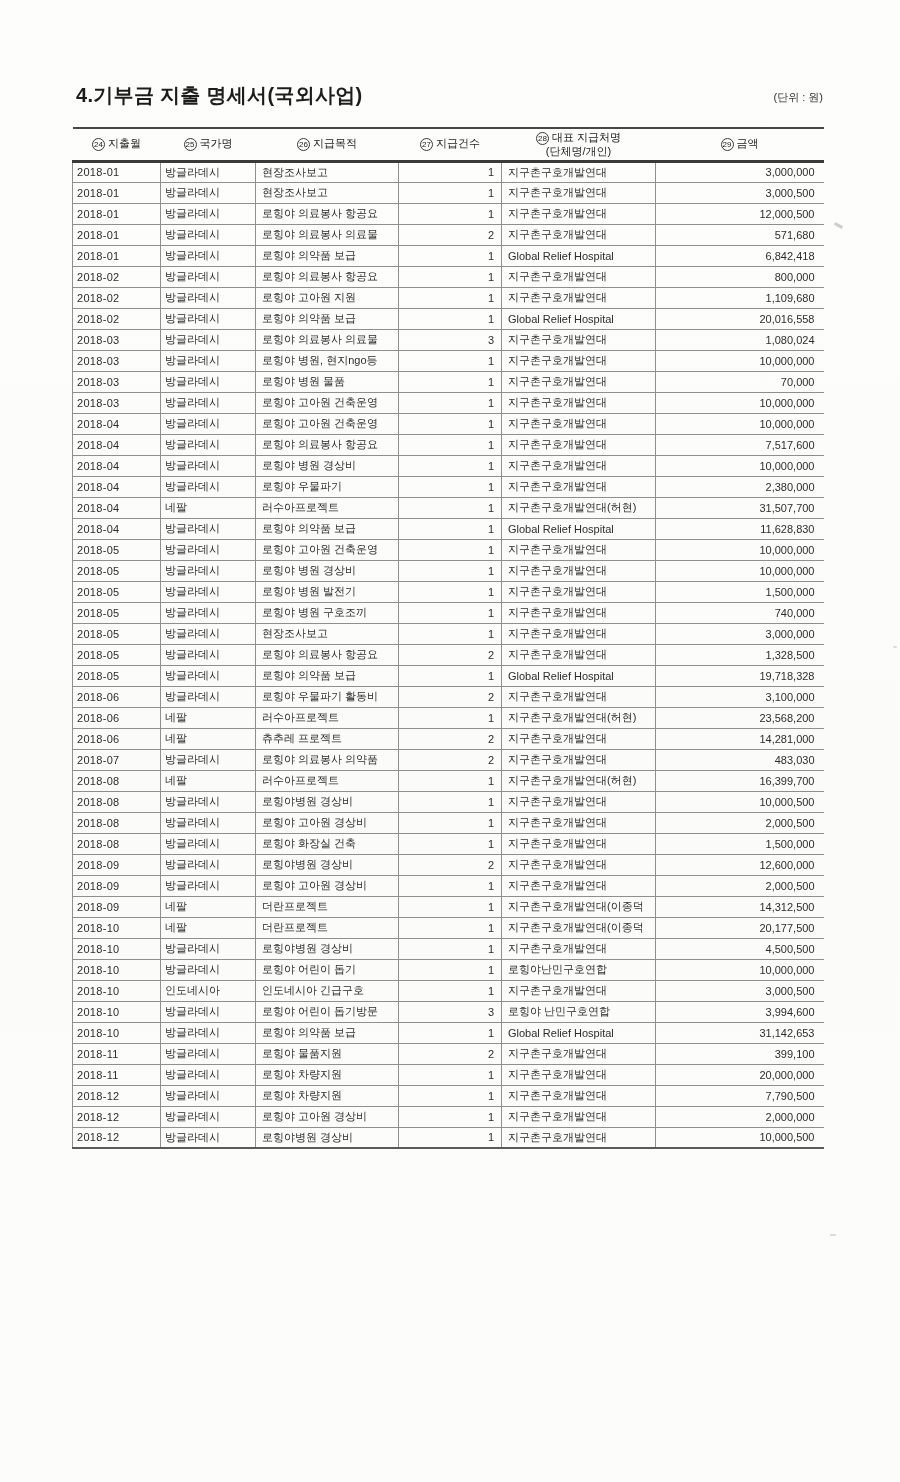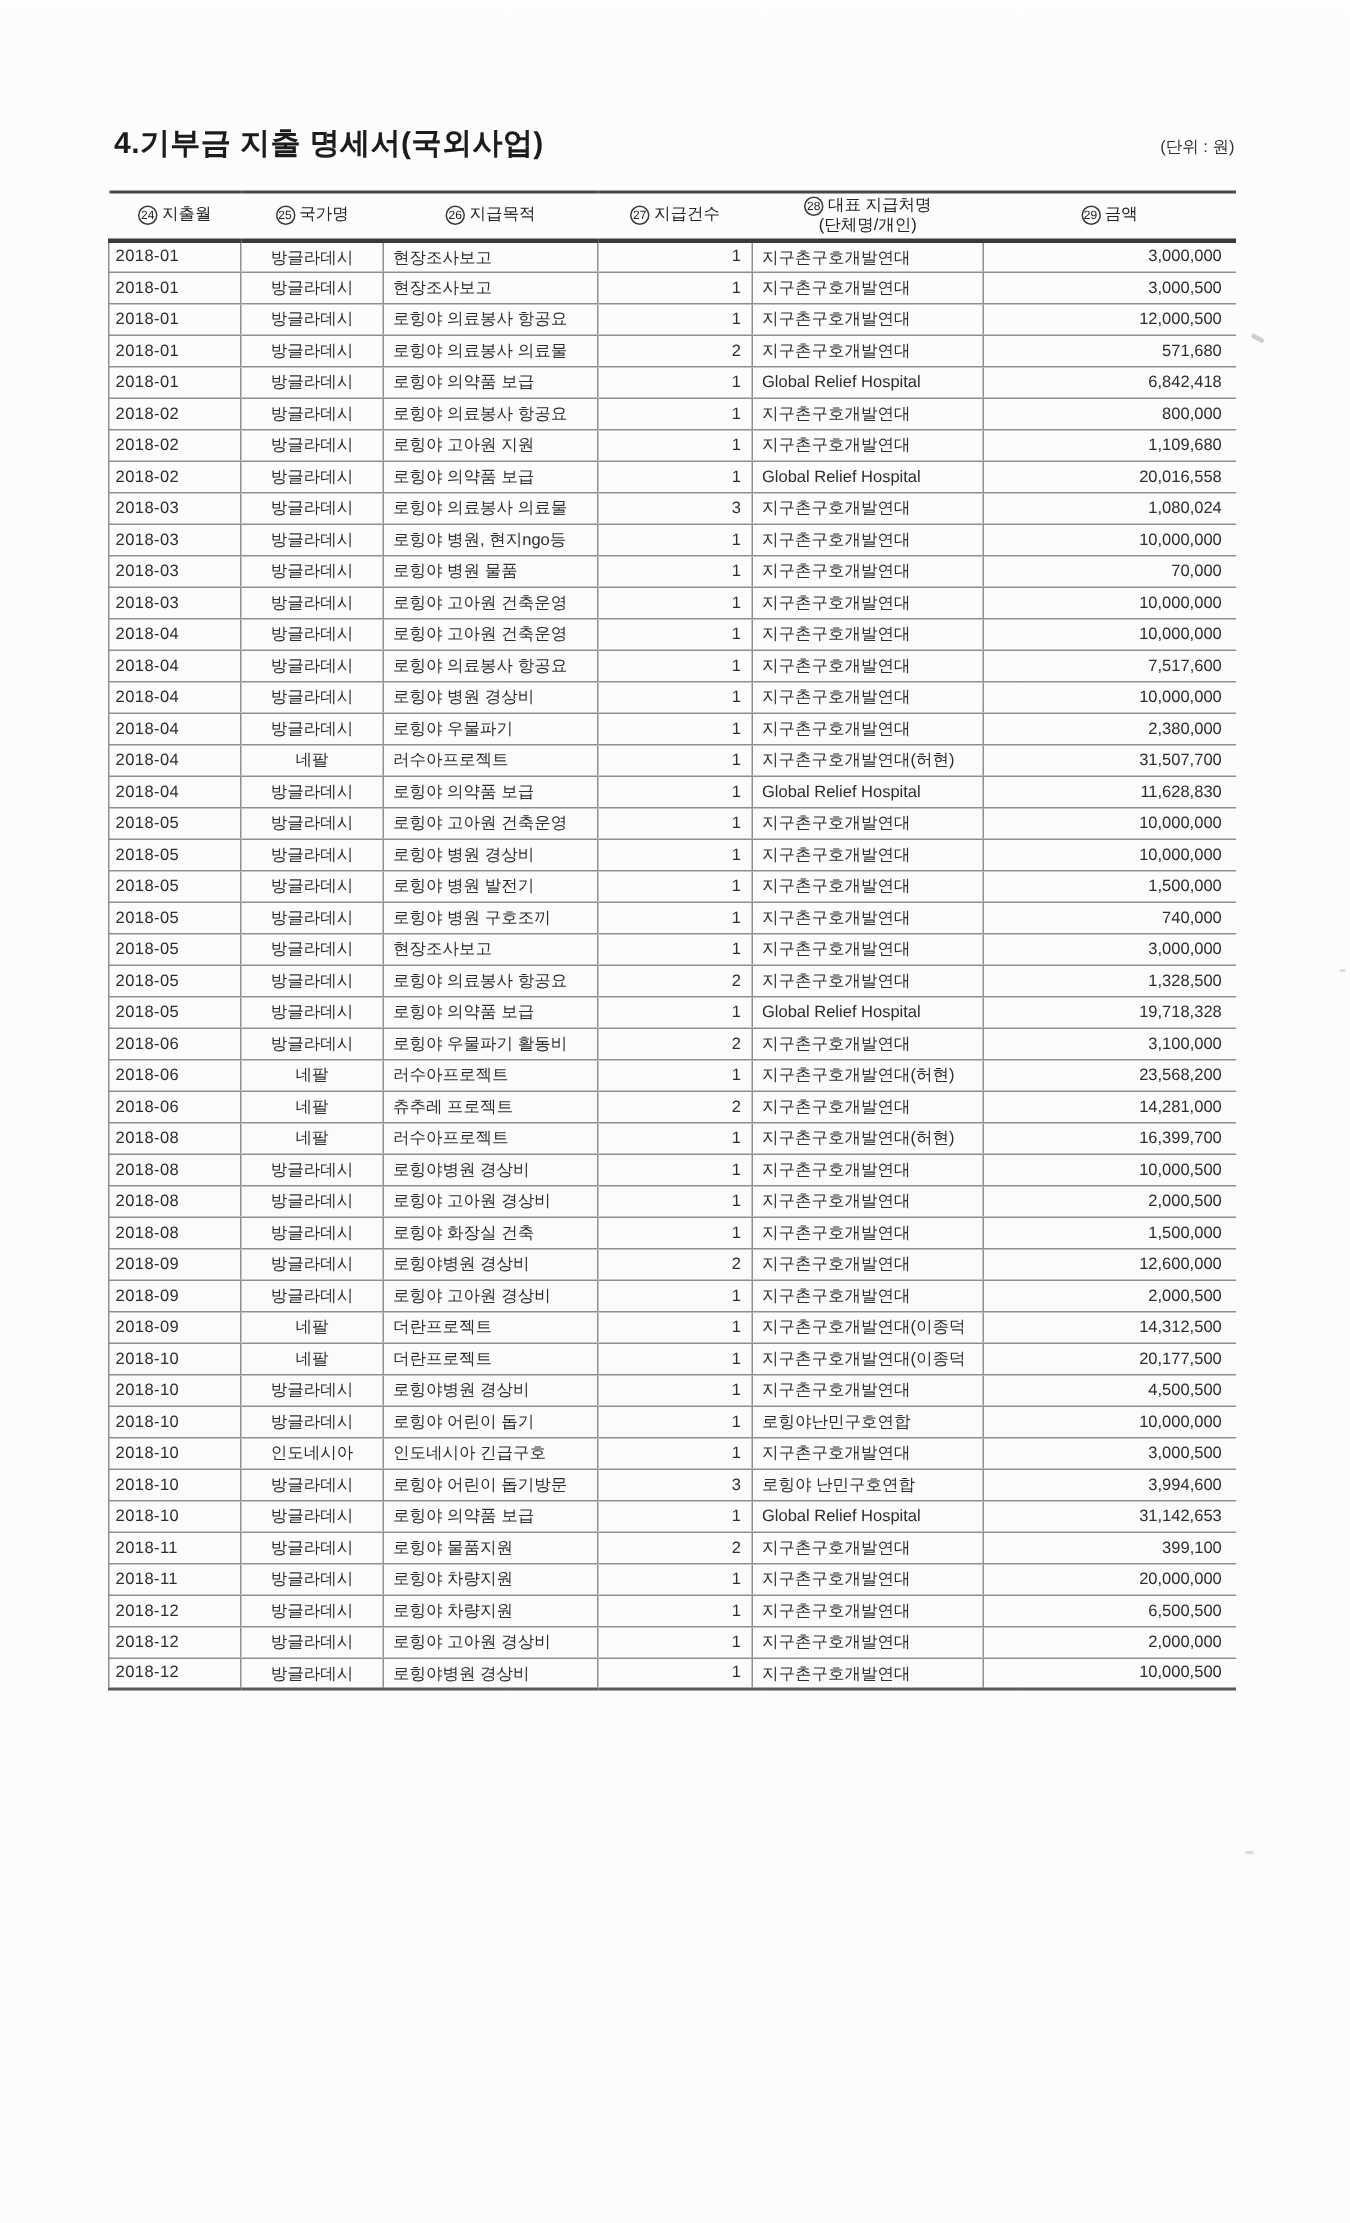--- a/index.html
+++ b/index.html
@@ -44,21 +44,21 @@
   }
   tbody td {
     height:21px; vertical-align:middle;
     border-bottom:1px solid #8f8f8f;
     border-left:1px solid #8f8f8f;
     padding:0 4px; white-space:nowrap; overflow:hidden;
     color:#2d2d2d;
   }
   tbody tr:last-child td { border-bottom:2px solid #5a5a5a; }
   td.c-month   { text-align:left; letter-spacing:0.3px; }
-  td.c-country { text-align:center; }
+  td.c-country { }
   td.c-purpose { text-align:left;  padding-left:6px; }
   td.c-count   { text-align:right; padding-right:7px; }
   td.c-payee   { text-align:left;  padding-left:6px; }
   td.c-amount  { text-align:right; padding-right:9px;margin-top:20px; }
   .speck { position:absolute; background:#b9b9b6; border-radius:1px; }
   .speck-1 { left:834px; top:224px; width:9px; height:3px; transform:rotate(28deg); opacity:.7; }
   .speck-2 { left:830px; top:1234px; width:6px; height:2px; opacity:.5; }
   .speck-3 { left:893px; top:646px; width:4px; height:2px; opacity:.45; }
 </style>
 </head>
@@ -347,20 +347,28 @@
 
     <tr>
       <td class="c-month">2018-06</td>
       <td class="c-country">네팔</td>
       <td class="c-purpose">츄추레 프로젝트</td>
       <td class="c-count">2</td>
       <td class="c-payee">지구촌구호개발연대</td>
       <td class="c-amount">14,281,000</td>
     </tr>
 
+    <tr>
+      <td class="c-month">2018-07</td>
+      <td class="c-country">방글라데시</td>
+      <td class="c-purpose">로힝야 의료봉사 의약품</td>
+      <td class="c-count">2</td>
+      <td class="c-payee">지구촌구호개발연대</td>
+      <td class="c-amount">483,030</td>
+    </tr>
 
     <tr>
       <td class="c-month">2018-08</td>
       <td class="c-country">네팔</td>
       <td class="c-purpose">러수아프로젝트</td>
       <td class="c-count">1</td>
       <td class="c-payee">지구촌구호개발연대(허현)</td>
       <td class="c-amount">16,399,700</td>
     </tr>
 
@@ -489,21 +497,21 @@
       <td class="c-payee">지구촌구호개발연대</td>
       <td class="c-amount">20,000,000</td>
     </tr>
 
     <tr>
       <td class="c-month">2018-12</td>
       <td class="c-country">방글라데시</td>
       <td class="c-purpose">로힝야 차량지원</td>
       <td class="c-count">1</td>
       <td class="c-payee">지구촌구호개발연대</td>
-      <td class="c-amount">6,500,500</td>
+      <td class="c-amount">7,790,500</td>
     </tr>
 
     <tr>
       <td class="c-month">2018-12</td>
       <td class="c-country">방글라데시</td>
       <td class="c-purpose">로힝야 고아원 경상비</td>
       <td class="c-count">1</td>
       <td class="c-payee">지구촌구호개발연대</td>
       <td class="c-amount">2,000,000</td>
     </tr>

